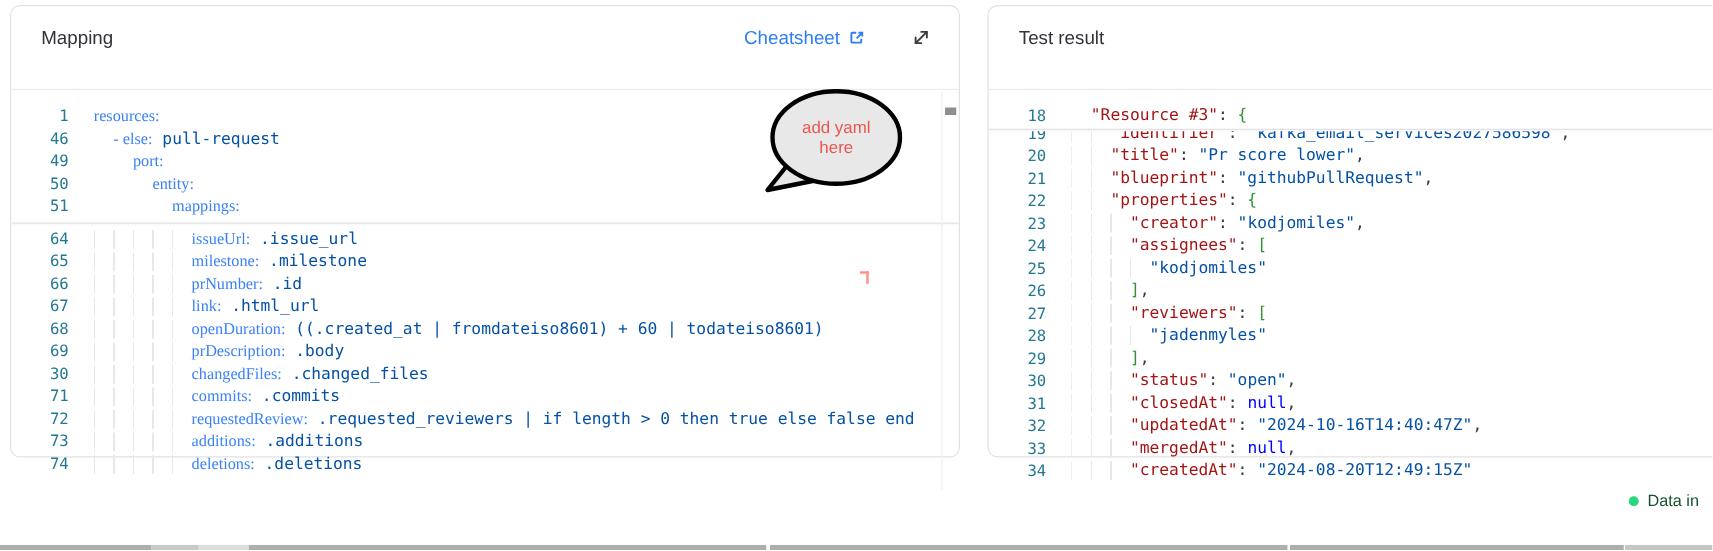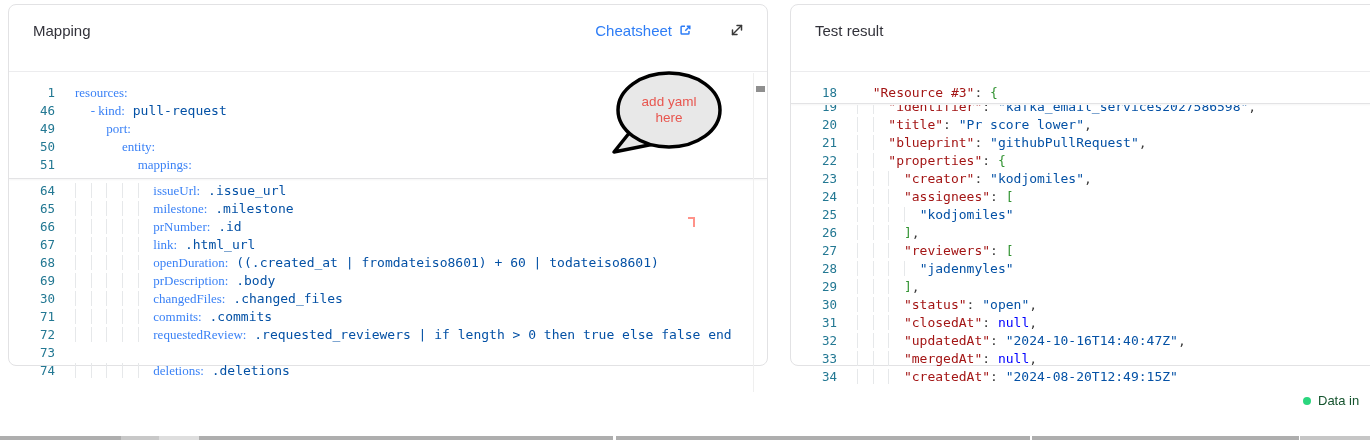--- a/index.html
+++ b/index.html
@@ -70,35 +70,35 @@
           <path d="M3.5 12.5 L12.5 3.5"></path>
           <path d="M8 3.5 H12.5 V8"></path>
           <path d="M8 12.5 H3.5 V8"></path>
         </svg>
       </span>
     </span>
   </div>
   <div class="editor" id="left-editor">
     <div id="left-lines">
         <div class="row"><span class="gutter">1</span><span class="code"><span class="tk-k">resources:</span></span></div>
-        <div class="row"><span class="gutter">46</span><span class="code"><span class="tk-ws">  </span><span class="tk-k">- kind:</span><span class="tk-v"> pull-request</span></span></div>
+        <div class="row"><span class="gutter">46</span><span class="code"><span class="tk-ws">  </span><span class="tk-k">- else:</span><span class="tk-v"> pull-request</span></span></div>
         <div class="row"><span class="gutter">49</span><span class="code"><span class="tk-ws">    </span><span class="tk-k">port:</span></span></div>
         <div class="row"><span class="gutter">50</span><span class="code"><span class="tk-ws">      </span><span class="tk-k">entity:</span></span></div>
         <div class="row"><span class="gutter">51</span><span class="code"><span class="tk-ws">        </span><span class="tk-k">mappings:</span></span></div>
         <div class="sticky-sep"></div>
         <div class="row"><span class="gutter">64</span><span class="code"><span class="tk-w">          </span><span class="tk-k">issueUrl:</span><span class="tk-v"> .issue_url</span></span></div>
         <div class="row"><span class="gutter">65</span><span class="code"><span class="tk-w">          </span><span class="tk-k">milestone:</span><span class="tk-v"> .milestone</span></span></div>
         <div class="row"><span class="gutter">66</span><span class="code"><span class="tk-w">          </span><span class="tk-k">prNumber:</span><span class="tk-v"> .id</span></span></div>
         <div class="row"><span class="gutter">67</span><span class="code"><span class="tk-w">          </span><span class="tk-k">link:</span><span class="tk-v"> .html_url</span></span></div>
         <div class="row"><span class="gutter">68</span><span class="code"><span class="tk-w">          </span><span class="tk-k">openDuration:</span><span class="tk-v"> ((.created_at | fromdateiso8601) + 60 | todateiso8601)</span></span></div>
         <div class="row"><span class="gutter">69</span><span class="code"><span class="tk-w">          </span><span class="tk-k">prDescription:</span><span class="tk-v"> .body</span></span></div>
         <div class="row"><span class="gutter">30</span><span class="code"><span class="tk-w">          </span><span class="tk-k">changedFiles:</span><span class="tk-v"> .changed_files</span></span></div>
         <div class="row"><span class="gutter">71</span><span class="code"><span class="tk-w">          </span><span class="tk-k">commits:</span><span class="tk-v"> .commits</span></span></div>
         <div class="row"><span class="gutter">72</span><span class="code"><span class="tk-w">          </span><span class="tk-k">requestedReview:</span><span class="tk-v"> .requested_reviewers | if length &gt; 0 then true else false end</span></span></div>
-        <div class="row"><span class="gutter">73</span></div>
+        <div class="row"><span class="gutter">73</span><span class="code"><span class="tk-w">          </span><span class="tk-k">additions:</span><span class="tk-v"> .additions</span></span></div>
         <div class="row"><span class="gutter">74</span><span class="code"><span class="tk-w">          </span><span class="tk-k">deletions:</span><span class="tk-v"> .deletions</span></span></div>
       </div>
     <div class="vscroll">
       <div class="vthumb"></div>
     </div>
   </div>
 </div>
 
 <div class="card" id="right-card">
   <div class="card-header">

